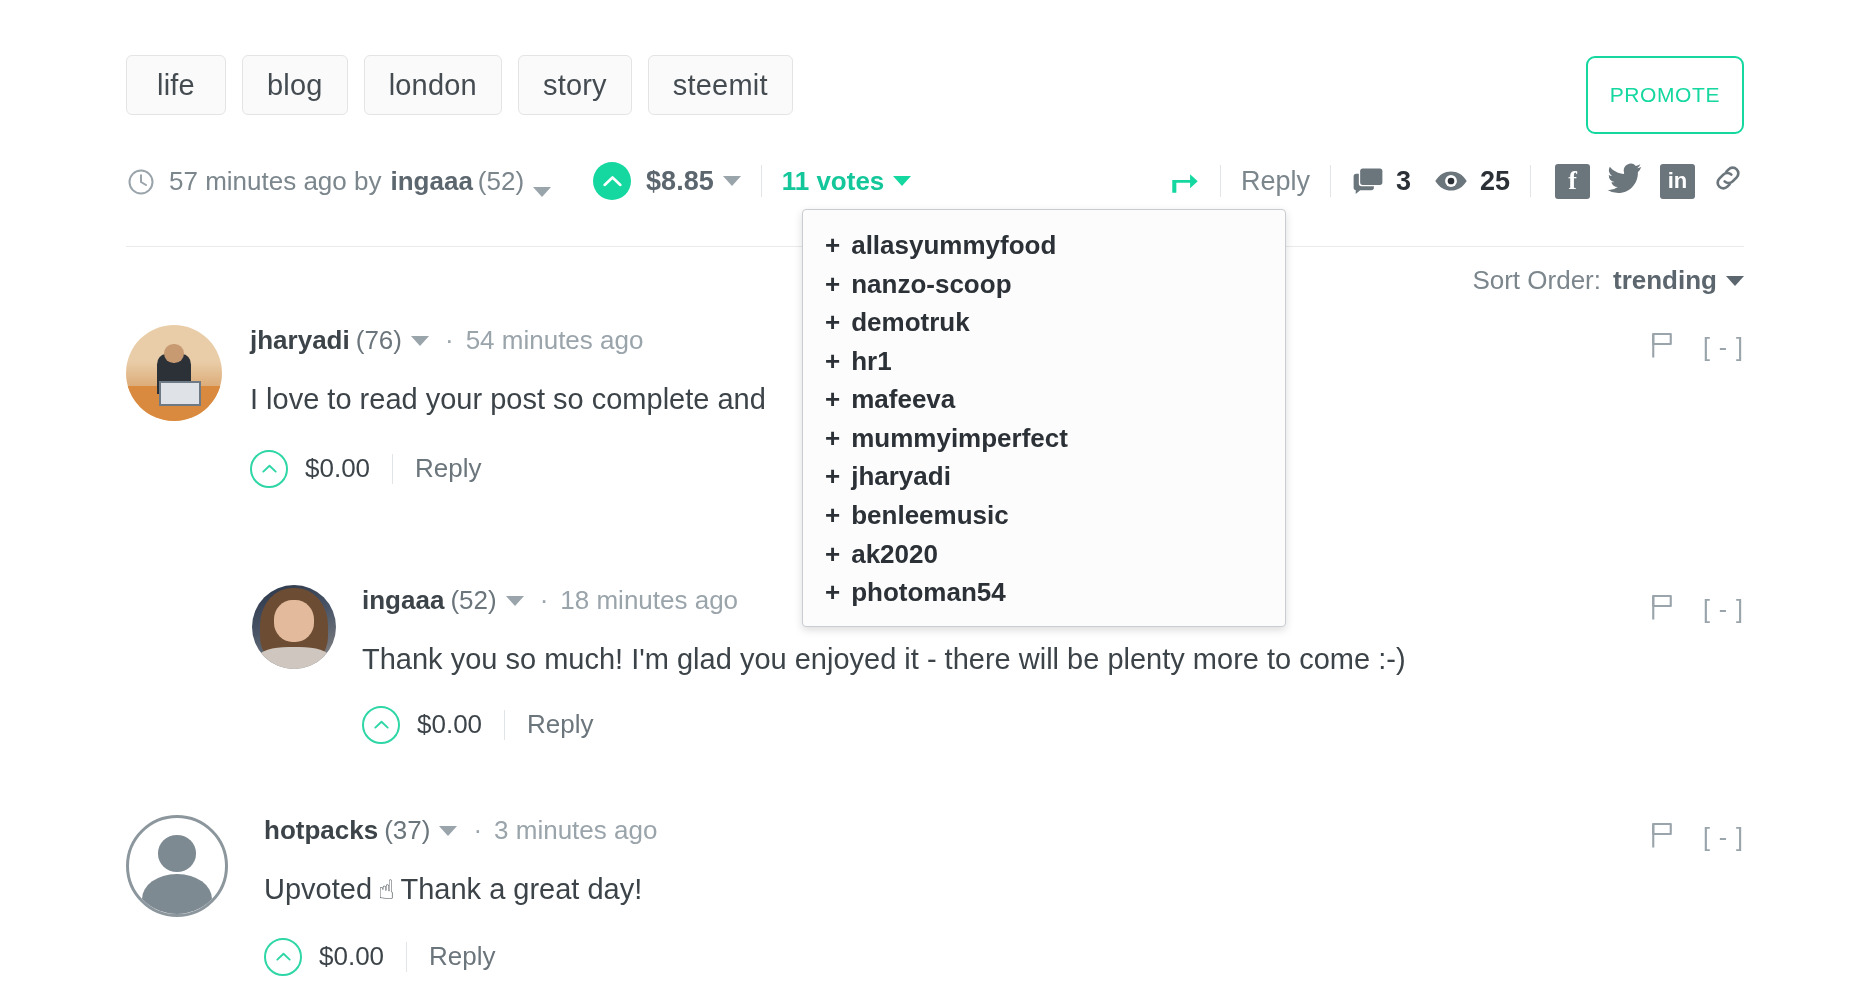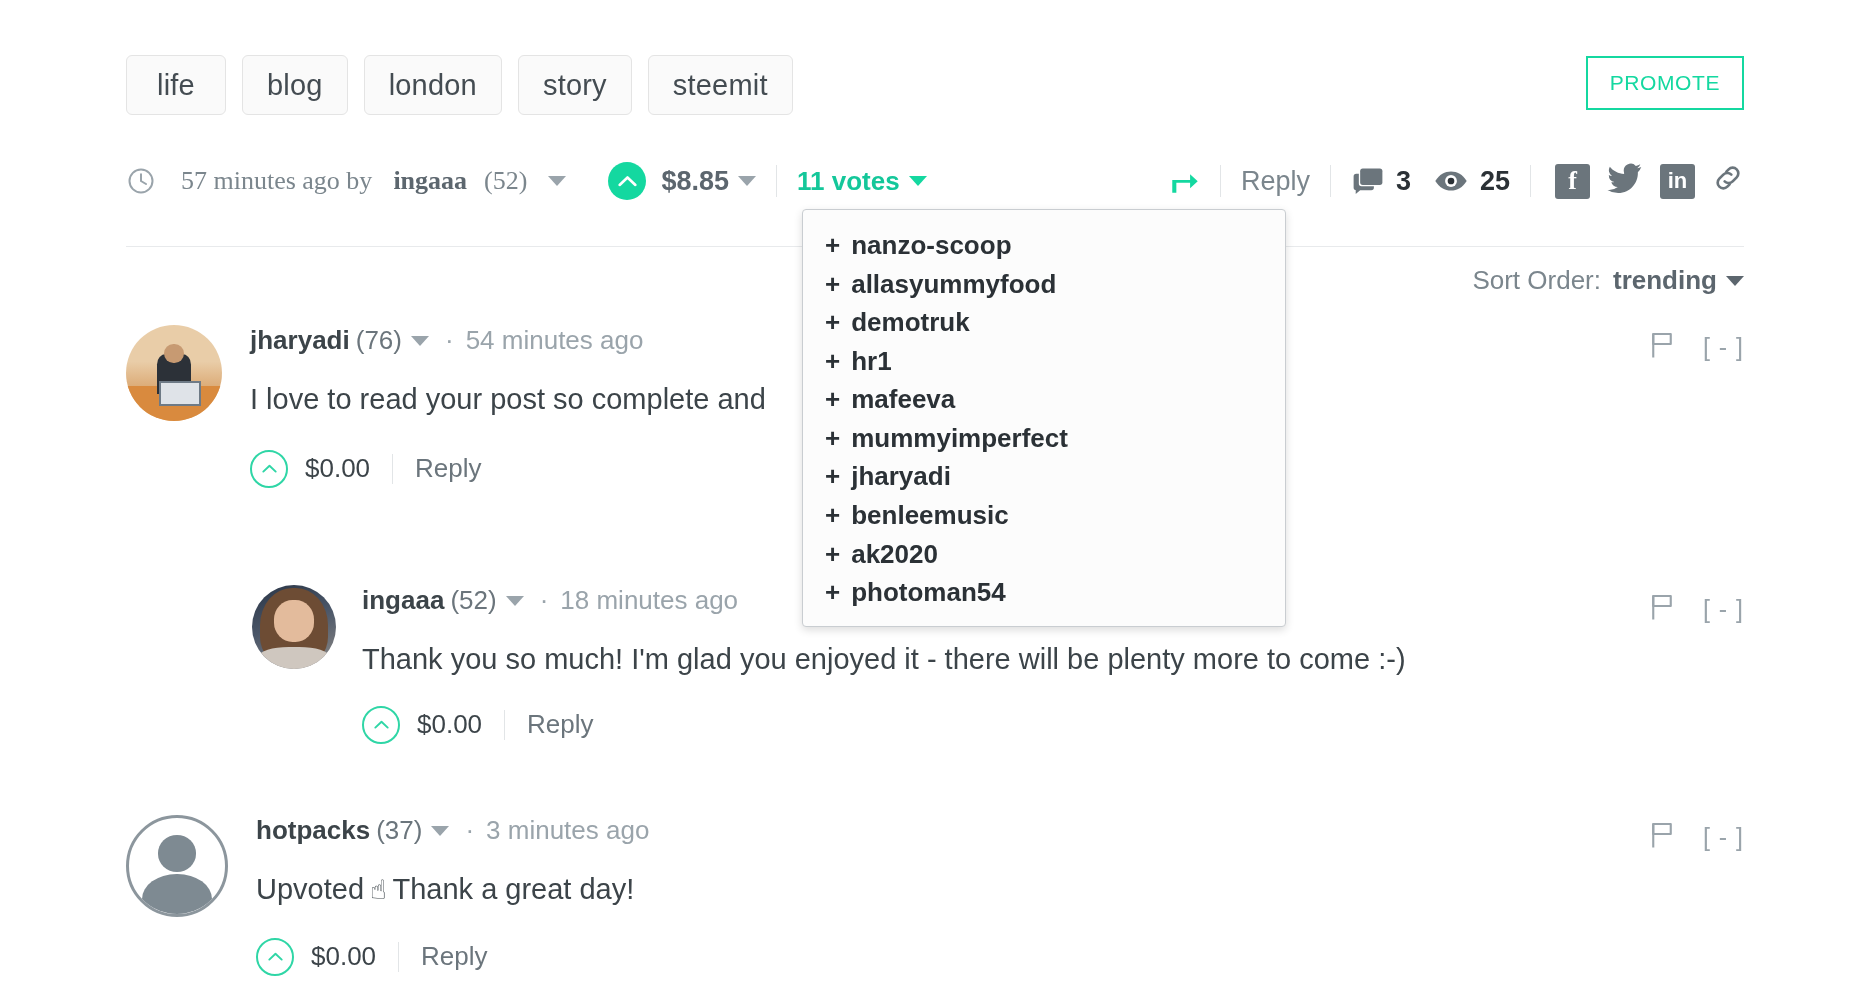--- a/index.html
+++ b/index.html
@@ -13,32 +13,32 @@
   
   .tagrow{position:absolute;left:126px;top:55px;display:flex;gap:16px;align-items:center;}
   .tag{
     background:#fafafa;border:1px solid #e4e4e4;border-radius:6px;
     height:58px;min-width:50px;padding:0 24px;
     display:flex;align-items:center;justify-content:center;
     font-size:29px;color:#444c52;letter-spacing:.2px;
   }
   .promote{
     position:absolute;right:122px;top:56px;
-    border:2px solid #14d8a0;border-radius:0;color:#14d8a0;
-    background:#fff;height:50px;padding:0 22px;
+    border:2px solid #14d8a0;border-radius:9px;color:#14d8a0;
+    background:#fff;height:50px;padding:12px 22px;
     display:flex;align-items:center;justify-content:center;
     font-size:21px;letter-spacing:.6px;
   }
 
   
   .metarow{
     position:absolute;left:126px;top:158px;width:1618px;height:46px;
     display:flex;align-items:center;font-size:26px;color:#7b868d;
   }
-  .meta-left{display:flex;align-items:center;gap:12px;font-family:Liberation Serif, serif;}
+  .meta-left{display:flex;align-items:flex-end;gap:0px;}
   .clock{width:30px;height:30px;margin-right:13px;flex:0 0 auto;}
   .meta-time{color:#7b868d;}
   .meta-author{color:#5c666e;font-weight:bold;margin-left:9px;}
   .meta-rep{color:#7b868d;margin-left:5px;}
   .caret{
     display:inline-block;width:0;height:0;margin-left:9px;
     border-left:9px solid transparent;border-right:9px solid transparent;
     border-top:10px solid #9aa4ab;vertical-align:middle;
   }
   .caret.green{border-top-color:#14d8a0;}
@@ -291,21 +291,21 @@
       </svg>
     </span>
     <span class="collapse">[ - ]</span>
   </div>
 
   <div class="comment" style="left:126px;top:815px;">
     <div class="avatar ava-def" style="width:96px;height:96px;">
       <span class="h"></span>
         <span class="s"></span>
     </div>
-    <div class="cbody" style="margin-left:28px;">
+    <div class="cbody" style="margin-left:36px;">
       <div class="chead">
         <span class="cname">hotpacks</span>
         <span class="crep">(37)</span>
         <span class="caret"></span>
         <span class="cdot">·</span>
         <span class="ctime">3 minutes ago</span>
       </div>
       <div class="ctext" style="margin-top:22px;display:flex;align-items:center;">
         <span>Upvoted</span>
         <span class="emoji">☝</span>
@@ -327,22 +327,22 @@
     <span>
       <svg width="26" height="30" viewBox="0 0 20 24" fill="none" stroke="#9aa4ab" stroke-width="1.7" stroke-linejoin="round">
         <path d="M3 22V2.8"></path>
           <path d="M3 3.2h14v8H3z"></path>
       </svg>
     </span>
     <span class="collapse">[ - ]</span>
   </div>
 
   <div class="votesmenu">
+    <div class="voteitem"><span class="plus">+</span><span>allasyummyfood</span></div>
     <div class="voteitem"><span class="plus">+</span><span>nanzo-scoop</span></div>
-    <div class="voteitem"><span class="plus">+</span><span>allasyummyfood</span></div>
     <div class="voteitem"><span class="plus">+</span><span>demotruk</span></div>
     <div class="voteitem"><span class="plus">+</span><span>hr1</span></div>
     <div class="voteitem"><span class="plus">+</span><span>mafeeva</span></div>
     <div class="voteitem"><span class="plus">+</span><span>mummyimperfect</span></div>
     <div class="voteitem"><span class="plus">+</span><span>jharyadi</span></div>
     <div class="voteitem"><span class="plus">+</span><span>benleemusic</span></div>
     <div class="voteitem"><span class="plus">+</span><span>ak2020</span></div>
     <div class="voteitem"><span class="plus">+</span><span>photoman54</span></div>
   </div>
 

